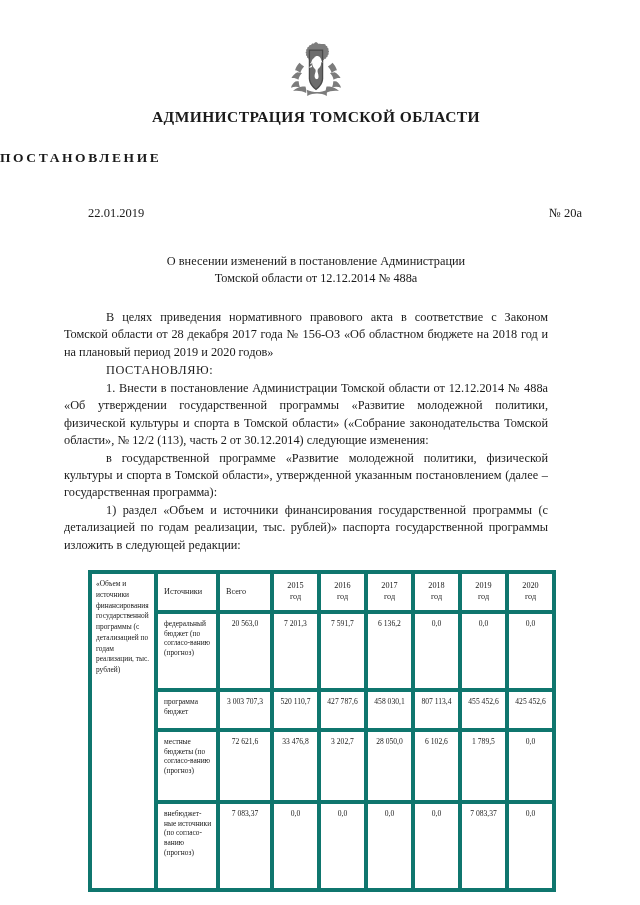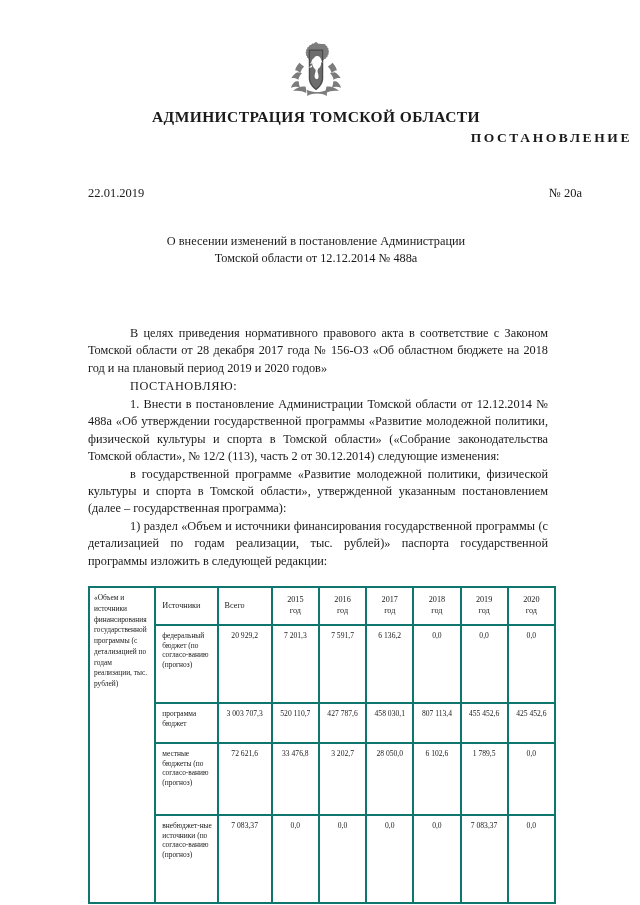--- a/index.html
+++ b/index.html
@@ -39,25 +39,25 @@
 
   
   .org-title {
     text-align: center;
     font-size: 15.5px;
     font-weight: bold;
     letter-spacing: 0.4px;
     margin-top: 12px;
   }
   .doc-type {
-    text-align: right;
+    text-align: left;
     font-size: 13.5px;
     font-weight: bold;
     letter-spacing: 2.6px;
-    margin-top: 4px;
+    margin-top: 24px;
   }
 
   
   .meta-row {
     display: flex;
     justify-content: space-between;
     align-items: flex-end;
     margin-top: 40px;
     padding: 0 50px 0 88px;
     font-size: 12.5px;
@@ -67,22 +67,22 @@
   .subject {
     text-align: center;
     font-size: 12.3px;
     line-height: 1.38;
     margin-top: 32px;
     padding: 0 118px;
   }
 
   
   .body {
-    margin-top: 58px;
-    padding: 0 84px 0 88px;
+    margin-top: 22px;
+    padding: 0 84px 0 64px;
     font-size: 12.3px;
     line-height: 1.42;
   }
   .body p {
     margin: 0;
     text-align: justify;
     text-indent: 42px;
   }
   .body p.resolve {
     text-indent: 42px;
@@ -96,21 +96,21 @@
     padding: 0 84px 0 88px;
   }
   table.fin {
     border-collapse: collapse;
     width: 468px;
     table-layout: fixed;
     font-size: 7.4px;
     line-height: 1.32;
   }
   table.fin td, table.fin th {
-    border: 2px solid #0f766e;
+    border: 4px solid #0f766e;
     vertical-align: top;
     padding: 5px 4px 4px 4px;
     font-weight: normal;
   }
   table.fin th.hdr-year,
   table.fin th.hdr-total,
   table.fin th.hdr-src {
     text-align: center;
     vertical-align: middle;
     font-size: 8.2px;
@@ -229,21 +229,21 @@
             <span class="yr">год</span>
           </th>
           <th class="hdr-year">
             <span class="yr">2020</span>
             <span class="yr">год</span>
           </th>
         </tr>
 
         <tr style="height:78px">
           <td class="rowlabel">федеральный бюджет (по согласо-ванию (прогноз)</td>
-          <td class="num">20 929,2</td>
+          <td class="num">20 563,0</td>
           <td class="num">7 201,3</td>
           <td class="num">7 591,7</td>
           <td class="num">6 136,2</td>
           <td class="num">0,0</td>
           <td class="num">0,0</td>
           <td class="num">0,0</td>
         </tr>
 
         <tr style="height:40px">
           <td class="rowlabel">программа бюджет</td>

